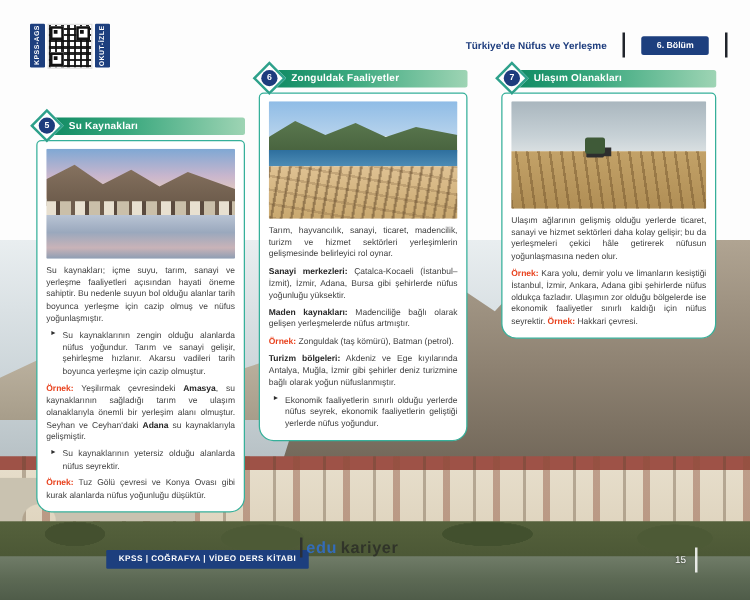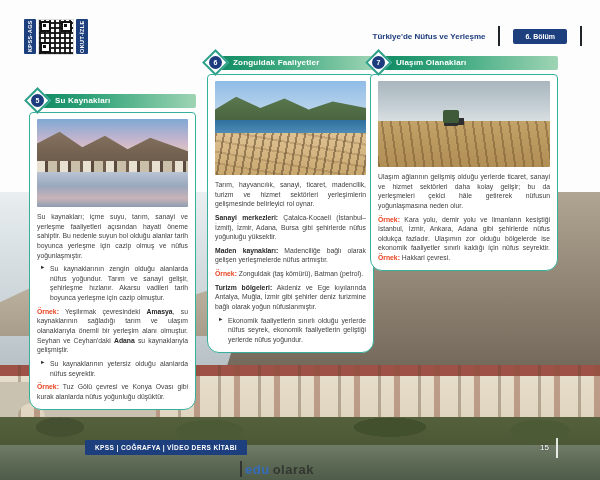--- a/index.html
+++ b/index.html
@@ -45,21 +45,21 @@
   .qr-finder::after{content:""; position:absolute; left:1px; top:1px; width:3px; height:3px; background:#111;}
   .qr-f1{left:1px; top:1px;} .qr-f2{right:1px; top:1px;} .qr-f3{left:1px; bottom:1px;}
 
   .chapter-head{position:absolute; right:18px; top:26px; display:flex; align-items:center; gap:13px; z-index:5;}
   .chapter-title{font-size:8px; font-weight:bold; color:#1d3c7d;}
   .head-divider{width:2px; height:20px; background:#20242b;}
   .chapter-badge{background:#1d3f7e; color:#fff; font-size:7px; font-weight:bold; padding:4px 12px; border-radius:2px;}
 
   
   .section{position:absolute; top:55px; width:167px; z-index:4;}
-  .sec-1{left:29px;margin-top:38px;} .sec-2{left:207px;} .sec-3{left:370px; width:188px;}
+  .sec-1{left:29px;margin-top:38px;} .sec-2{left:207px;} .sec-3{left:401px; width:172px;}
   .sec-head{position:relative; height:16px; margin-left:8px;}
   .sec-bar{position:absolute; left:2px; right:0; top:1px; height:14px; border-radius:2px;
     background:linear-gradient(90deg,#0f8a63 0%,#3aa87e 40%,#9ed4b4 100%);}
   .sec-bar-label{position:absolute; left:18px; top:3px; color:#fff; font-size:8px; font-weight:bold; letter-spacing:.2px;}
   .diamond{position:absolute; left:-9px; top:-2px; width:15px; height:15px; background:#fff;
     border:2px solid #2ea18b; transform:rotate(45deg); box-shadow:0 0 0 1px #fff inset; z-index:2;}
   .diamond-num{position:absolute; left:-6px; top:1px; width:13px; height:13px; background:#1d3c7d; border-radius:50%;
     color:#fff; font-size:7px; font-weight:bold; display:flex; align-items:center; justify-content:center; z-index:3;}
   .sec-box{margin-top:3px; background:#fff; border:1.6px solid #36b09a; border-radius:4px 4px 12px 12px; padding:6px 7px 7px 7px;}
   .photo{width:100%; border-radius:1px; position:relative; overflow:hidden; margin-bottom:5px;}
@@ -99,21 +99,21 @@
   .block:last-child{margin-bottom:0;}
   .block-bullet{position:relative; padding-left:13px;}
   .arrow{position:absolute; left:3px; top:0; font-size:5.5px; color:#2d2d2d;}
   .seg-n{}
   .seg-b{font-weight:bold; color:#272727;}
   .seg-r{font-weight:bold; color:#e8431f;}
 
   
   .footer-bar{position:absolute; left:85px; top:440px; height:15px; background:#1d3f7e; color:#fff;
     display:flex; align-items:center; padding:0 10px; font-size:6.5px; font-weight:bold; letter-spacing:.4px; z-index:6; border-radius:1px;}
-  .footer-logo{position:absolute; left:240px; top:461px; display:flex; align-items:center; gap:3px; z-index:6; opacity:.85;}
+  .footer-logo{position:absolute; left:240px; top:430px; display:flex; gap:3px; z-index:6; opacity:.85;}
   .logo-pipe{width:2px; height:16px; background:#2c2c2c;}
   .logo-edu{font-size:13px; font-weight:bold; color:#2f6fd0; letter-spacing:.5px;}
   .logo-kariyer{font-size:13px; font-weight:bold; color:rgba(35,35,35,.8); letter-spacing:.5px;}
   .page-num{position:absolute; left:540px; top:443px; color:#fff; font-size:8px; font-weight:normal; z-index:6; text-shadow:0 0 2px rgba(0,0,0,.6);}
   .page-num-bar{position:absolute; left:556px; top:438px; width:2px; height:20px; background:rgba(255,255,255,.85); z-index:6;}
 </style>
 </head>
 <body>
 
 <div id="page">
@@ -215,18 +215,18 @@
         </div>
     </div>
   </div>
 
   <div class="footer-bar">
     <span>KPSS | COĞRAFYA | VİDEO DERS KİTABI</span>
   </div>
   <div class="footer-logo">
     <span class="logo-pipe"></span>
     <span class="logo-edu">edu</span>
-    <span class="logo-kariyer">olarak</span>
+    <span class="logo-kariyer">kariyer</span>
   </div>
   <div class="page-num">15</div>
   <div class="page-num-bar"></div>
 
 </div>
 
 </body></html>

